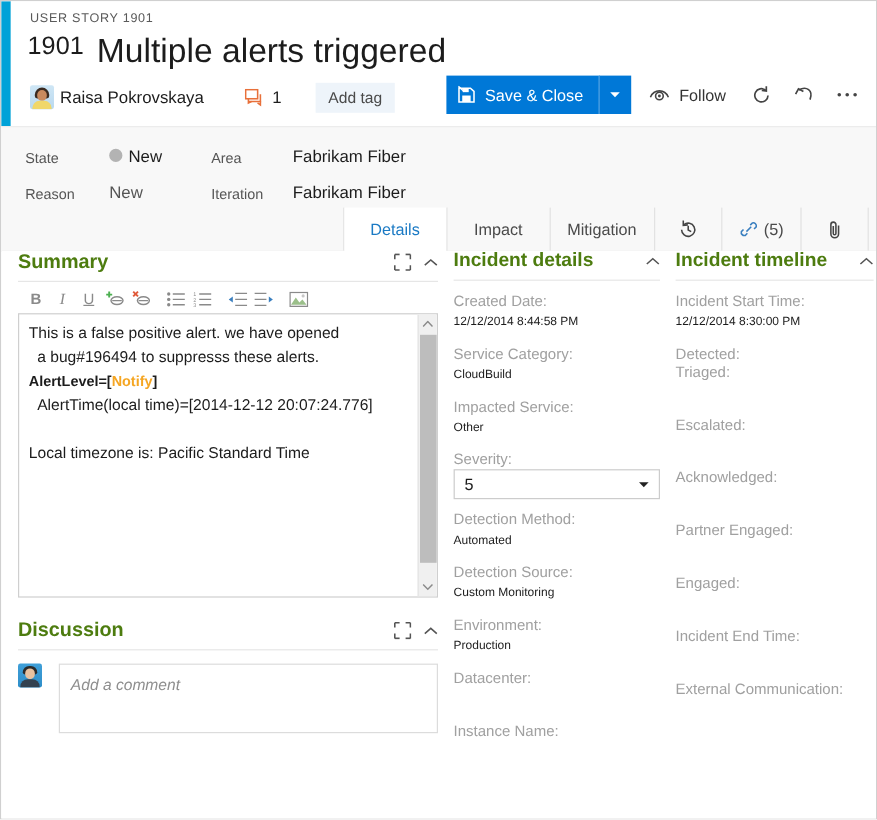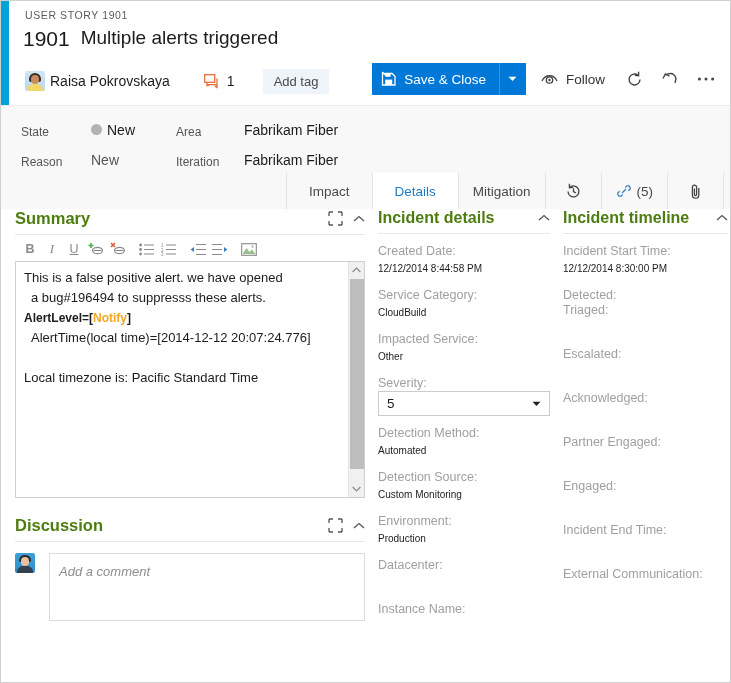--- a/index.html
+++ b/index.html
@@ -79,21 +79,21 @@
     display: flex;
     align-items: flex-start;
     gap: 11px;
   }
   .title-id {
     font-size: 21px;
     color: #1c1c1c;
     font-weight: 400;
   }
   .title-text {
-    font-size: 19px;
+    font-size: 28px;
     color: #1c1c1c;
     font-weight: 400;
   }
 
   .meta-row {
     position: absolute;
     left: 16px;
     top: 66px;
     display: flex;
     align-items: center;
@@ -399,21 +399,21 @@
   }
   .comment-row {
     display: flex;
     align-items: flex-start;
     margin-top: 11px;
     gap: 9px;
   }
   .comment-box {
     flex: 1;
     border: 1px solid #dcdcdc;
-    height: 68px;
+    height: 58px;
     box-sizing: border-box;
     padding: 8px 9px;
   }
   .comment-box .ph {
     font-size: 13px;
     font-style: italic;
     color: #8e8e8e;
   }
 
   
@@ -577,25 +577,25 @@
     <span class="fs-value" style="left:243px; top:16px;">Fabrikam Fiber</span>
 
     <span class="fs-label" style="left:175px; top:49px;">Iteration</span>
     <span class="fs-value" style="left:243px; top:46px;">Fabrikam Fiber</span>
 
     <span class="updated"></span>
   </div>
 
   <div class="tabbar">
     <div class="tabs">
+      <div class="tab active">
+        <span>Details</span>
+      </div>
       <div class="tab">
         <span>Impact</span>
-      </div>
-      <div class="tab active">
-        <span>Details</span>
       </div>
       <div class="tab">
         <span>Mitigation</span>
       </div>
       <div class="tab icon-tab">
         <span>
           <svg width="17" height="17" viewBox="0 0 17 17">
             <path d="M3 8.5 A5.5 5.5 0 1 0 5 4.2" fill="none" stroke="#444" stroke-width="1.3"></path>
             <path d="M4.4 0.8 L4.4 4.8 L8.2 4.4" fill="none" stroke="#444" stroke-width="1.3"></path>
             <path d="M8.5 5.2 L8.5 8.6 L11 10" fill="none" stroke="#444" stroke-width="1.3"></path>

